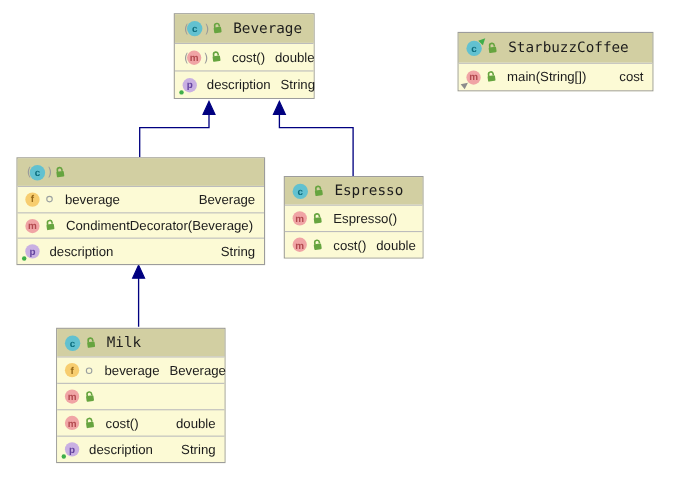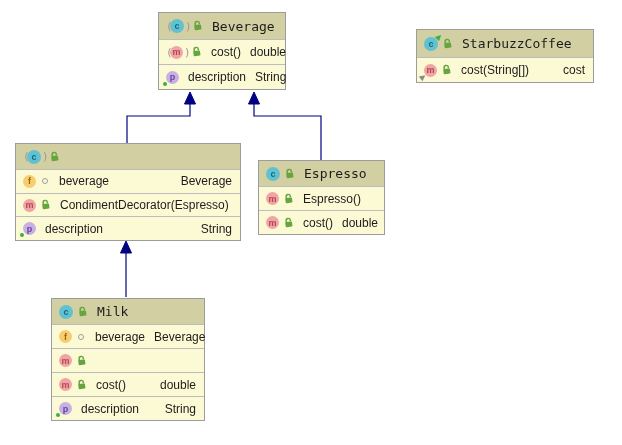--- a/index.html
+++ b/index.html
@@ -141,21 +141,21 @@
       <span class="icgrp">
         <span class="ic ic-method">
             <span>m</span>
             <span class="mainbadge"></span>
           </span>
         <svg class="lockicon" width="11" height="11" viewBox="0 0 12 12">
             <path d="M3.7,5.6 V3.8 a2.3,2.3 0 0 1 4.6,0 V5" fill="none" stroke="#66a43f" stroke-width="1.6"></path>
             <rect x="2.4" y="5.2" width="7.4" height="5.6" rx="1" fill="#66a43f"></rect>
           </svg>
       </span>
-      <span class="mname">cost(String[])</span>
+      <span class="mname">main(String[])</span>
       <span class="mtype">cost</span>
     </div>
   </div>
 
   <div class="uml-node" id="node-condimentdecorator">
     <div class="uml-header">
       <span class="icgrp">
         <span class="par l">(</span>
         <span class="ic ic-class">
             <span>c</span>
@@ -180,21 +180,21 @@
     <div class="uml-row">
       <span class="icgrp">
         <span class="ic ic-method">
             <span>m</span>
           </span>
         <svg class="lockicon" width="11" height="11" viewBox="0 0 12 12">
             <path d="M3.7,5.6 V3.8 a2.3,2.3 0 0 1 4.6,0 V5" fill="none" stroke="#66a43f" stroke-width="1.6"></path>
             <rect x="2.4" y="5.2" width="7.4" height="5.6" rx="1" fill="#66a43f"></rect>
           </svg>
       </span>
-      <span class="mname">CondimentDecorator(Espresso)</span>
+      <span class="mname">CondimentDecorator(Beverage)</span>
       <span class="mtype"></span>
     </div>
     <div class="uml-row">
       <span class="icgrp">
         <span class="ic ic-property">
             <span>p</span>
             <span class="pdot"></span>
           </span>
       </span>
       <span class="mname">description</span>

